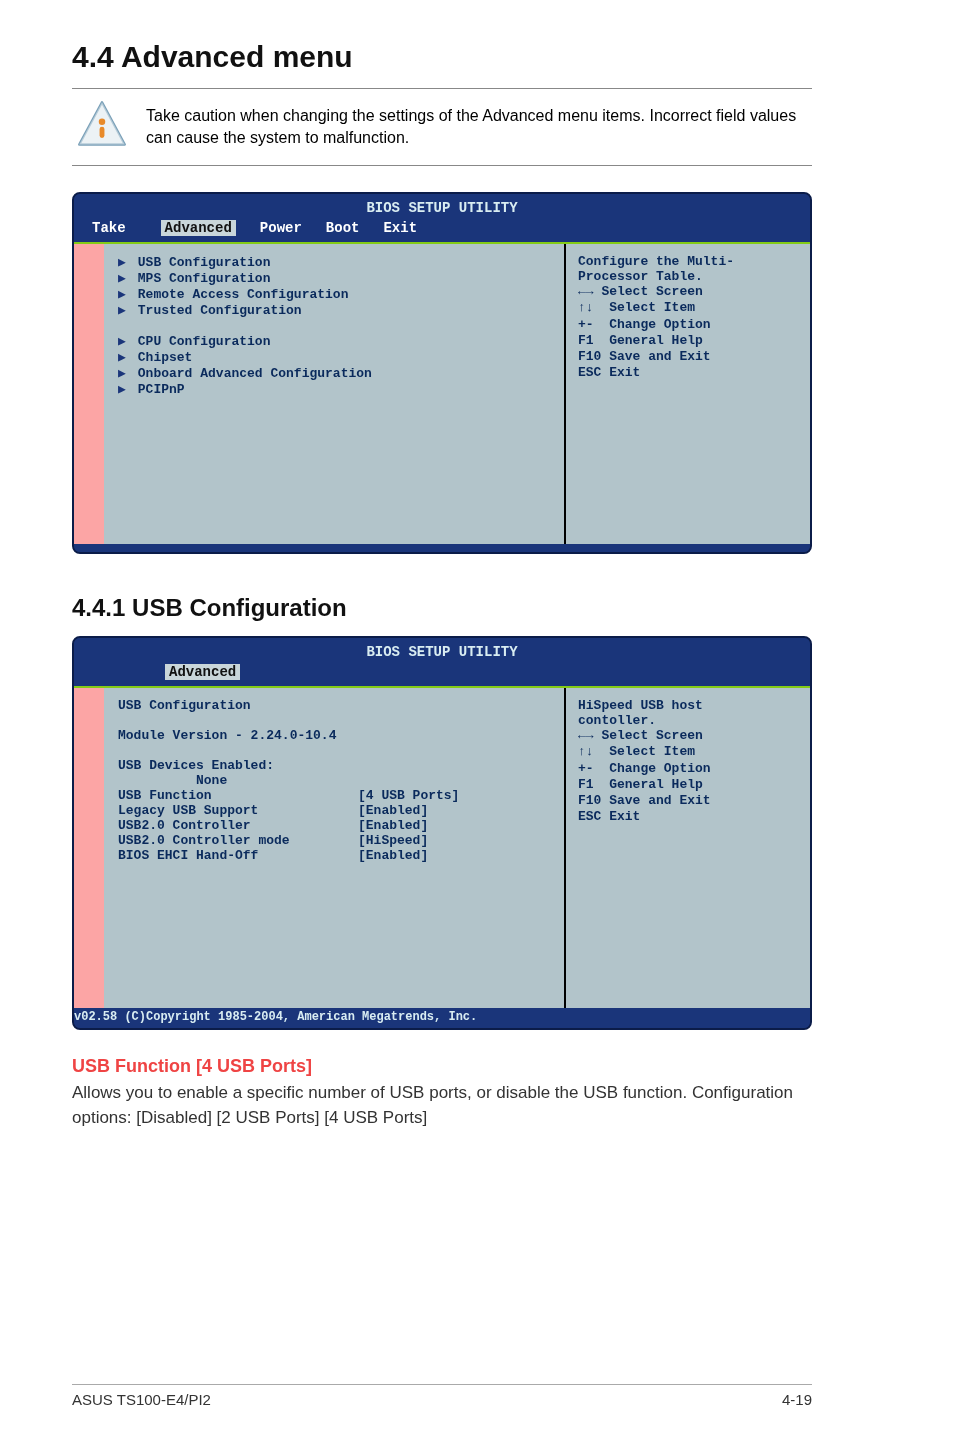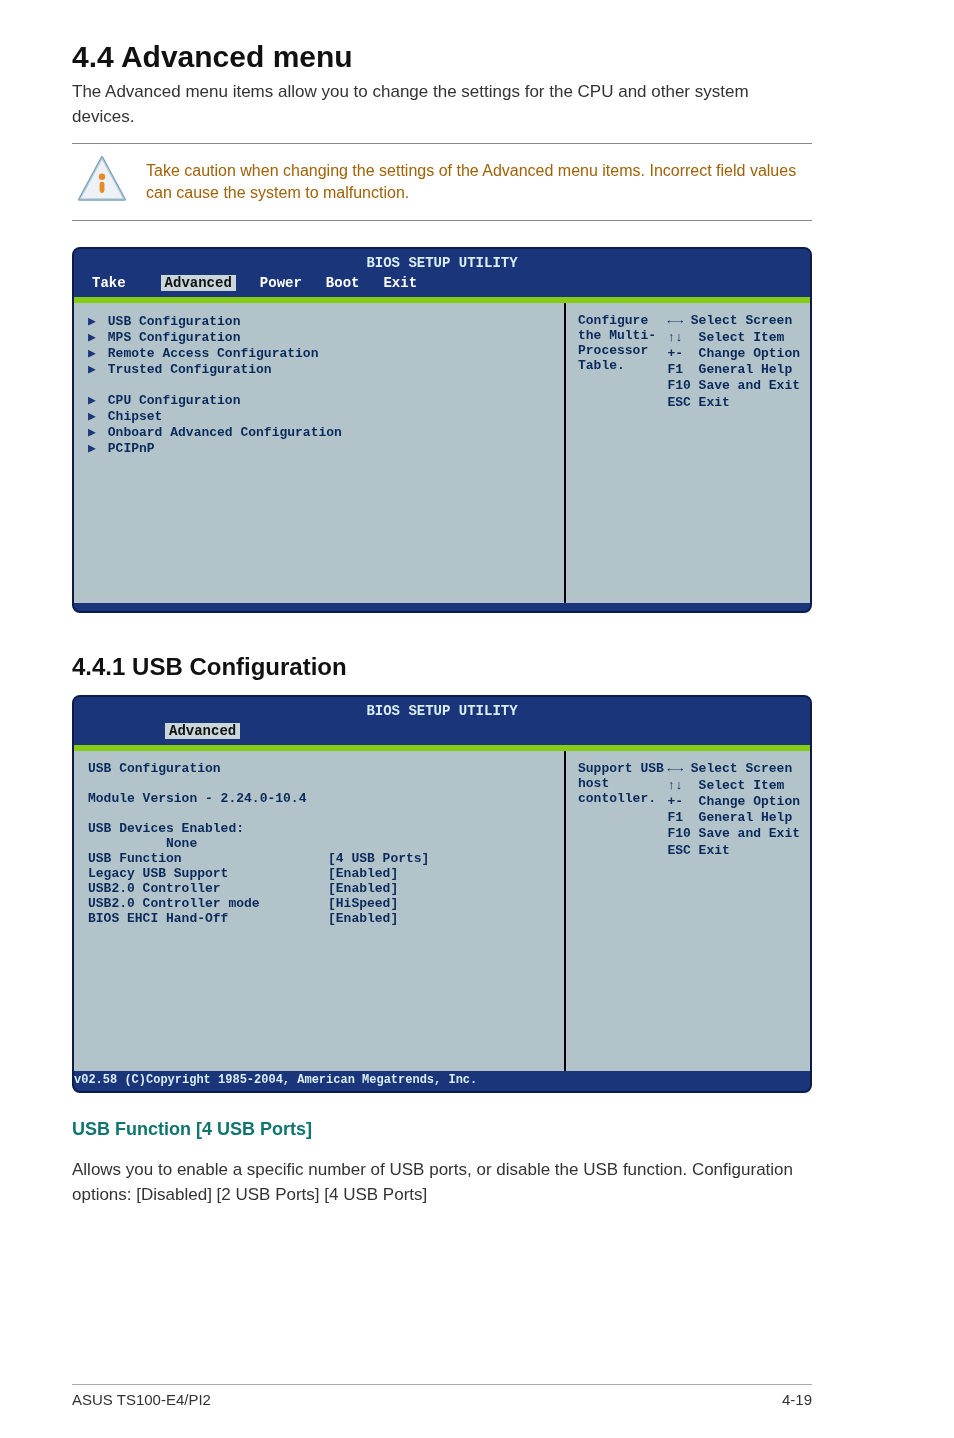--- a/index.html
+++ b/index.html
@@ -37,21 +37,21 @@
     margin: 14px 0 26px 0;
     gap: 18px;
   }
   .callout-icon svg {
     width: 52px;
     height: 52px;
   }
   .callout-text {
     font-size: 16px;
     line-height: 1.4;
-    color: #a16207;
+    color: #000000;
     flex: 1;
   }
 
   
   .bios-panel {
     background: #1a357a;
     border: 2px solid #0b1c49;
     border-radius: 8px;
     overflow: hidden;
   }
@@ -80,22 +80,23 @@
     color: #fff;
   }
   .bios-tab.active {
     background: #c9d6da;
     color: #111;
     padding: 0 4px;
     margin-left: 11px;
   }
   .bios-body {
     display: flex;
-    border-top: 6px solid #84cc16;
-    background: #fef9c3;
+    border-top: 2px solid #84cc16;
+    background: #fca5a5;
+    padding-left: 30px;
   }
   .bios-left {
     flex: 1 1 auto;
     background: #b2c4ca;
     padding: 10px 14px 10px 14px;
     font-family: "Courier New", monospace;
     font-weight: bold;
     font-size: 13px;
     color: #0a2a5c;
     border-right: 2px solid #000;
@@ -114,21 +115,21 @@
   }
   .bios-right {
     width: 222px;
     background: #b2c4ca;
     font-family: "Courier New", monospace;
     font-weight: bold;
     font-size: 13px;
     color: #0a2a5c;
     padding: 10px 10px 10px 12px;
     display: flex;
-    flex-direction: row;
+    flex-direction: column;
     justify-content: flex-start;
   }
   .bios-right .help-top {
     white-space: pre-wrap;
   }
   .bios-right .keys {
     white-space: pre;
     line-height: 1.25;
   }
   .bios-footer {
@@ -155,22 +156,22 @@
 
   h2.subsection {
     font-size: 24px;
     font-weight: bold;
     margin: 40px 0 14px 0;
     color: #111;
   }
   h3.param-title {
     font-size: 18px;
     font-weight: bold;
-    margin: 26px 0 18px 0;
-    color: #0f766e;
+    margin: 26px 0 4px 0;
+    color: #ef4444;
   }
   p.param-desc {
     font-size: 17px;
     line-height: 1.45;
     margin: 2px 0 0 0;
     color: #333;
   }
 
   .page-footer {
     position: absolute;
@@ -184,21 +185,20 @@
     font-size: 15px;
     color: #333;
   }
 </style>
 </head>
 <body>
 
 <div class="page">
 
   <h1 class="section-title">4.4 Advanced menu</h1>
-  <p class="intro">The Advanced menu items allow you to change the settings for the CPU and other system devices.</p>
 
   <div class="callout-wrap">
     <div class="callout-icon">
       <svg viewBox="0 0 64 64">
         <path d="M32 4 L60 56 H4 Z" fill="none" stroke="#7aa0b8" stroke-width="3" stroke-linejoin="round"></path>
         <path d="M32 4 L60 56 H4 Z" fill="#dfe9ee" opacity="0.6"></path>
         <circle cx="32" cy="28" r="4" fill="#e88a2a"></circle>
         <rect x="29" y="34" width="6" height="14" rx="3" fill="#e88a2a"></rect>
       </svg>
     </div>
@@ -275,21 +275,21 @@
         <div class="cols">
           <span class="col-label">USB2.0 Controller mode</span>
           <span class="col-val">[HiSpeed]</span>
         </div>
         <div class="cols">
           <span class="col-label">BIOS EHCI Hand-Off</span>
           <span class="col-val">[Enabled]</span>
         </div>
       </div>
       <div class="bios-right">
-        <div class="help-top">Support USB host
+        <div class="help-top">HiSpeed USB host
 contoller.</div>
         <div class="keys">←→ Select Screen
 ↑↓  Select Item
 +-  Change Option
 F1  General Help
 F10 Save and Exit
 ESC Exit</div>
       </div>
     </div>
     <div class="bios-footer-text">v02.58 (C)Copyright 1985-2004, American Megatrends, Inc.</div>

